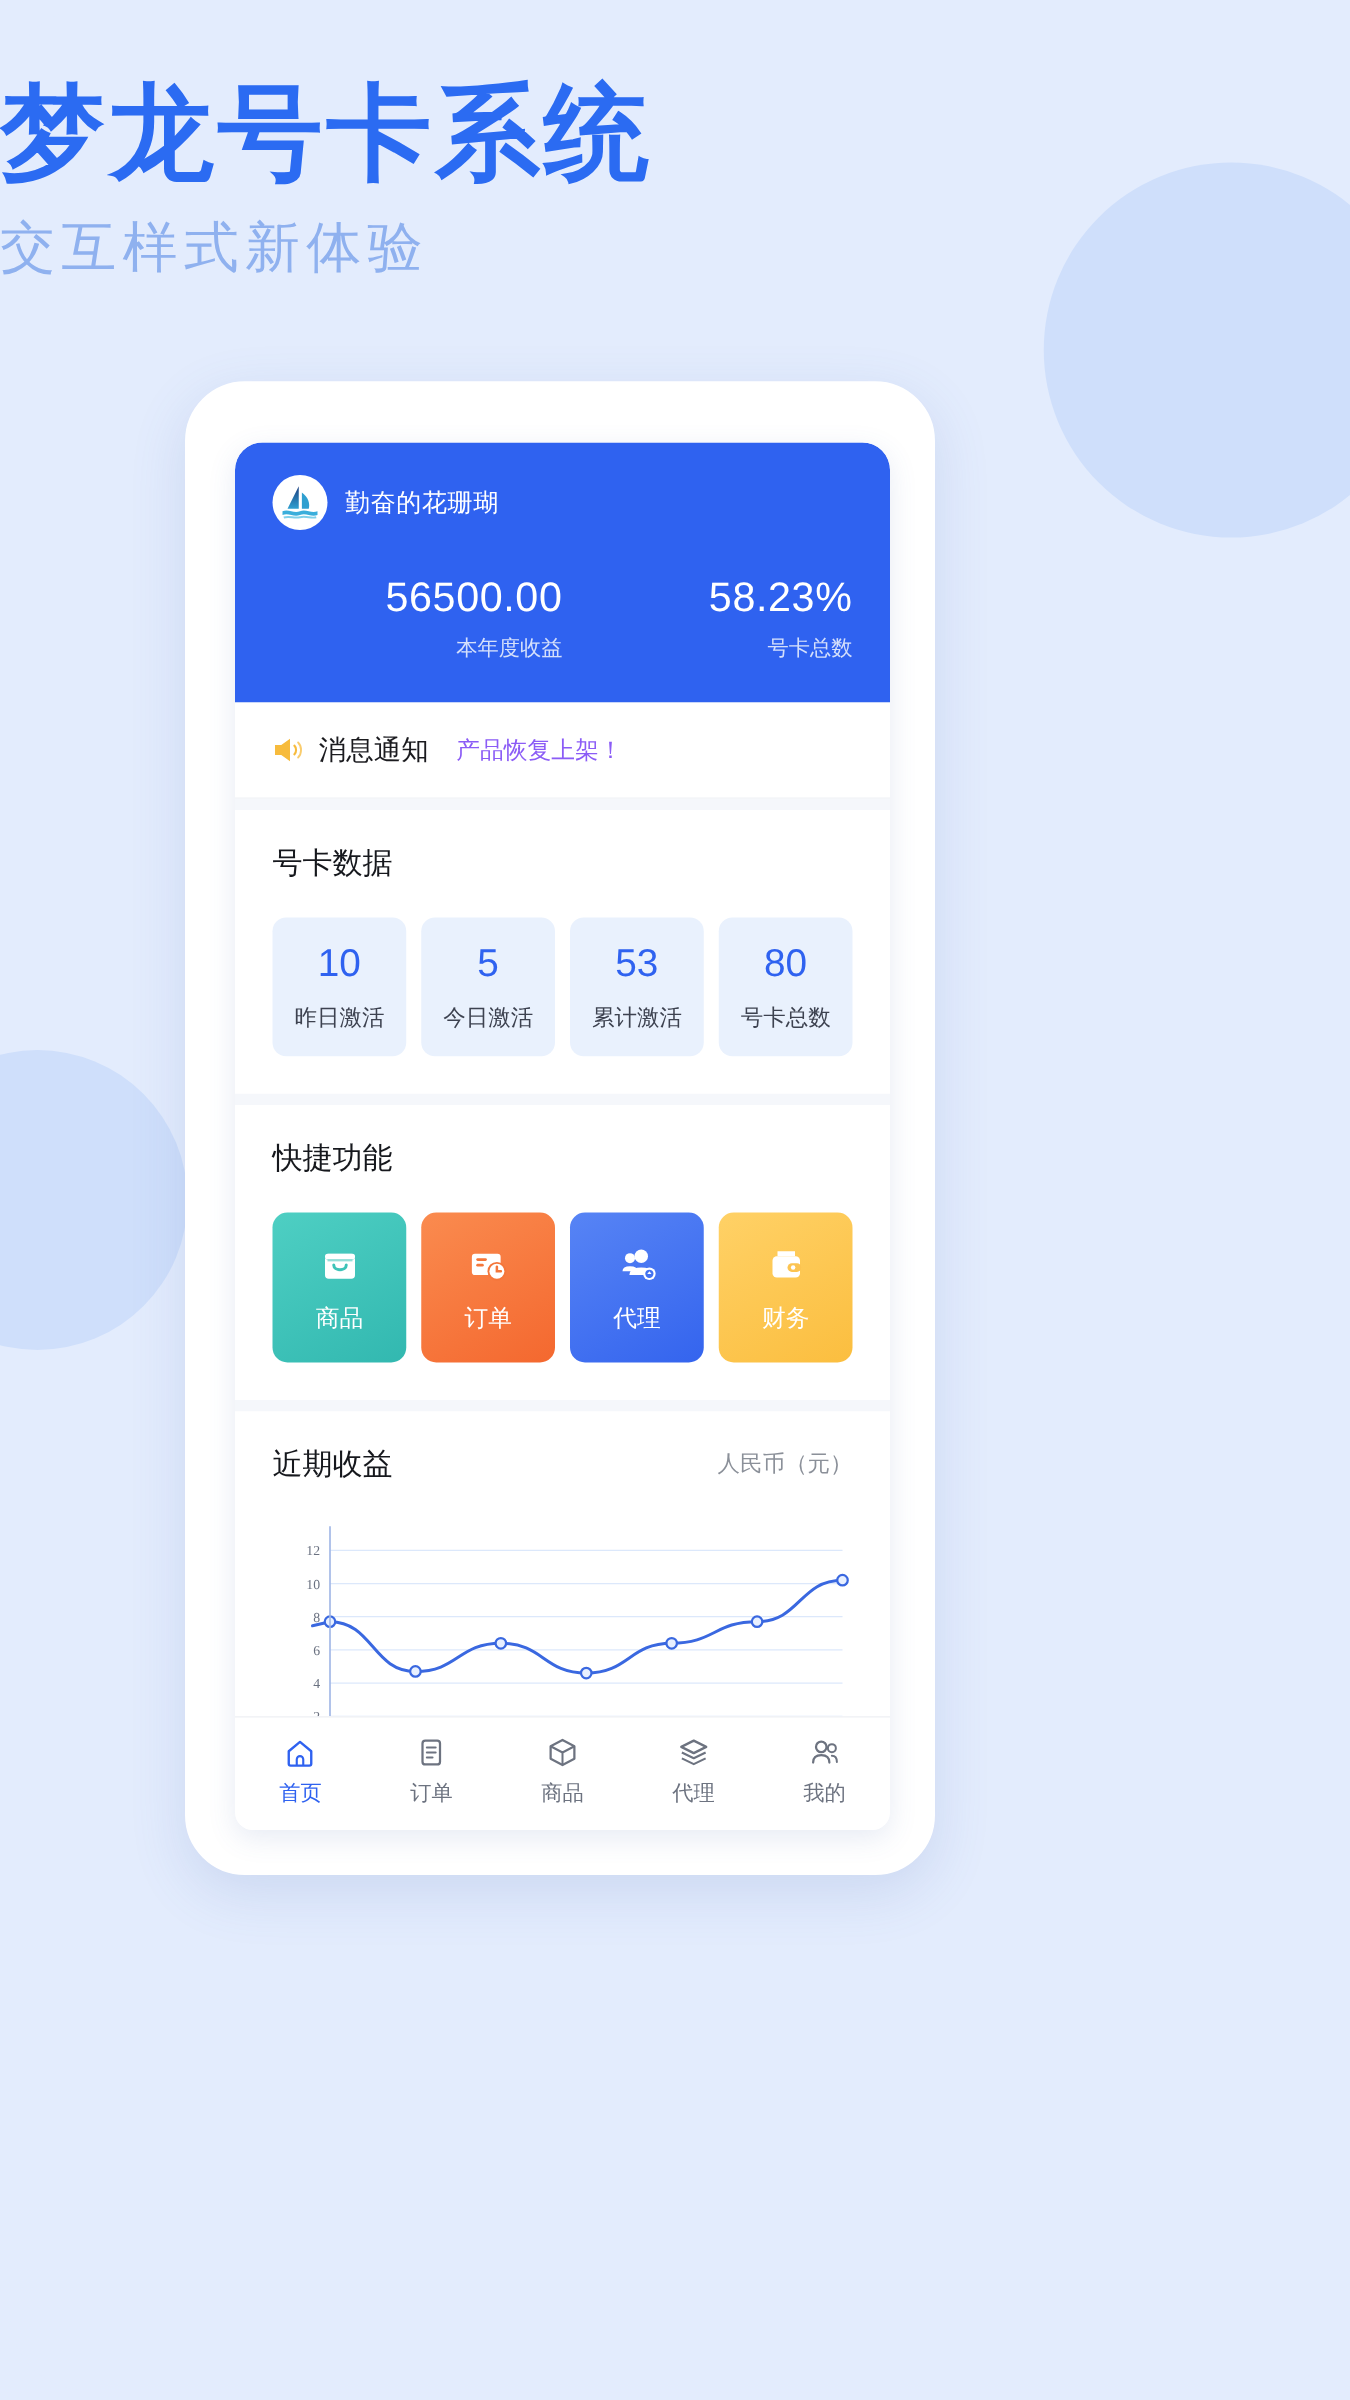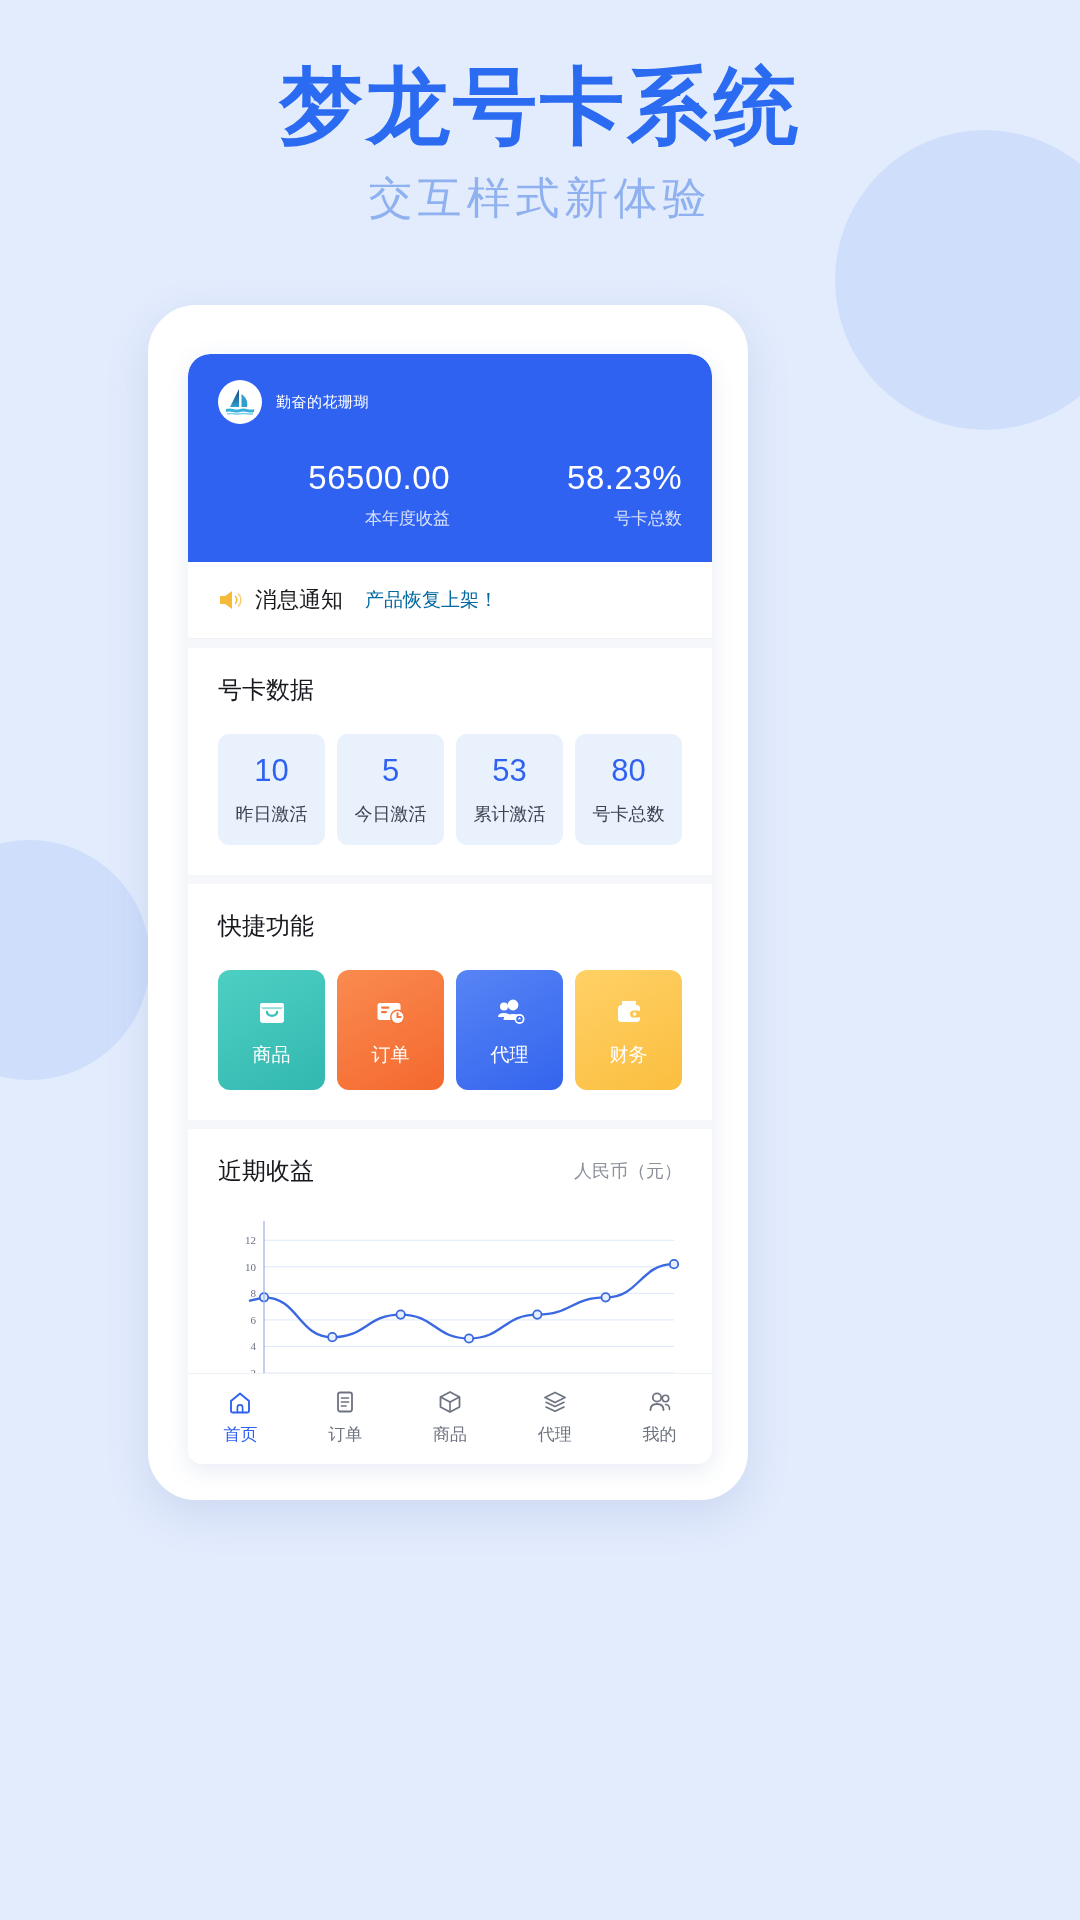--- a/index.html
+++ b/index.html
@@ -25,21 +25,21 @@
     background: #cfdffb;
   }
   #bg-rounded-frame {
     position: absolute; left: 8px; top: 8px;
     width: 1064px; height: 1904px;
     border-radius: 60px;
     background: #e3ecfd;
   }
 
   
-  .hero { position: absolute; left: 0; top: 0; width: 1080px; text-align: center; z-index: 5;}
+  .hero { position: absolute; left: 0; top: 0; width: 1080px; text-align: left; z-index: 5;}
   .hero-title {
     margin-top: 58px;
     font-size: 84px; font-weight: bold; color: #2b6bf2;
     letter-spacing: 3px; line-height: 1.15;
   }
   .hero-sub {
     margin-top: 14px;
     font-size: 44px; color: #8fb1ef; letter-spacing: 5px;
   }
 
@@ -70,41 +70,41 @@
     border-radius: 22px 22px 0 0;
   }
   .user-row { display: flex; align-items: center; gap: 14px; }
   .avatar {
     width: 44px; height: 44px; border-radius: 50%;
     background: #ffffff;
     display: flex; align-items: center; justify-content: center;
     flex: 0 0 auto;
     overflow: hidden;
   }
-  .username { color: #fff; font-size: 15px; letter-spacing: .5px; }
+  .username { color: #fff; font-size: 20px; letter-spacing: .5px; }
 
   .stats-row {
     display: flex; margin-top: 36px; margin-bottom: 6px;
   }
   .stat { flex: 1; text-align: right; }
   .stat-value {
     color: #fff; font-size: 33px; font-weight: 400; letter-spacing: .5px;
     line-height: 1.1;
   }
   .stat-label { color: #d5e0fb; font-size: 17px; margin-top: 11px; }
 
   
   #notice-bar {
     background: #fff;
     display: flex; align-items: center; gap: 11px;
     padding: 23px 30px;
     border-bottom: 1px solid #f0f2f6;
   }
   .notice-title { font-size: 22px; color: #1b1b1f; }
-  .notice-text  { font-size: 19px; color: #0369a1; margin-left: 11px; text-align: right; }
+  .notice-text  { font-size: 19px; color: #8b5cf6; margin-left: 11px; text-align: right; }
 
   
   .card {
     background: #fff;
     margin-top: 9px;
     padding: 26px 30px 30px 30px;
   }
   .card-head {
     display: flex; align-items: center; justify-content: space-between;
   }

